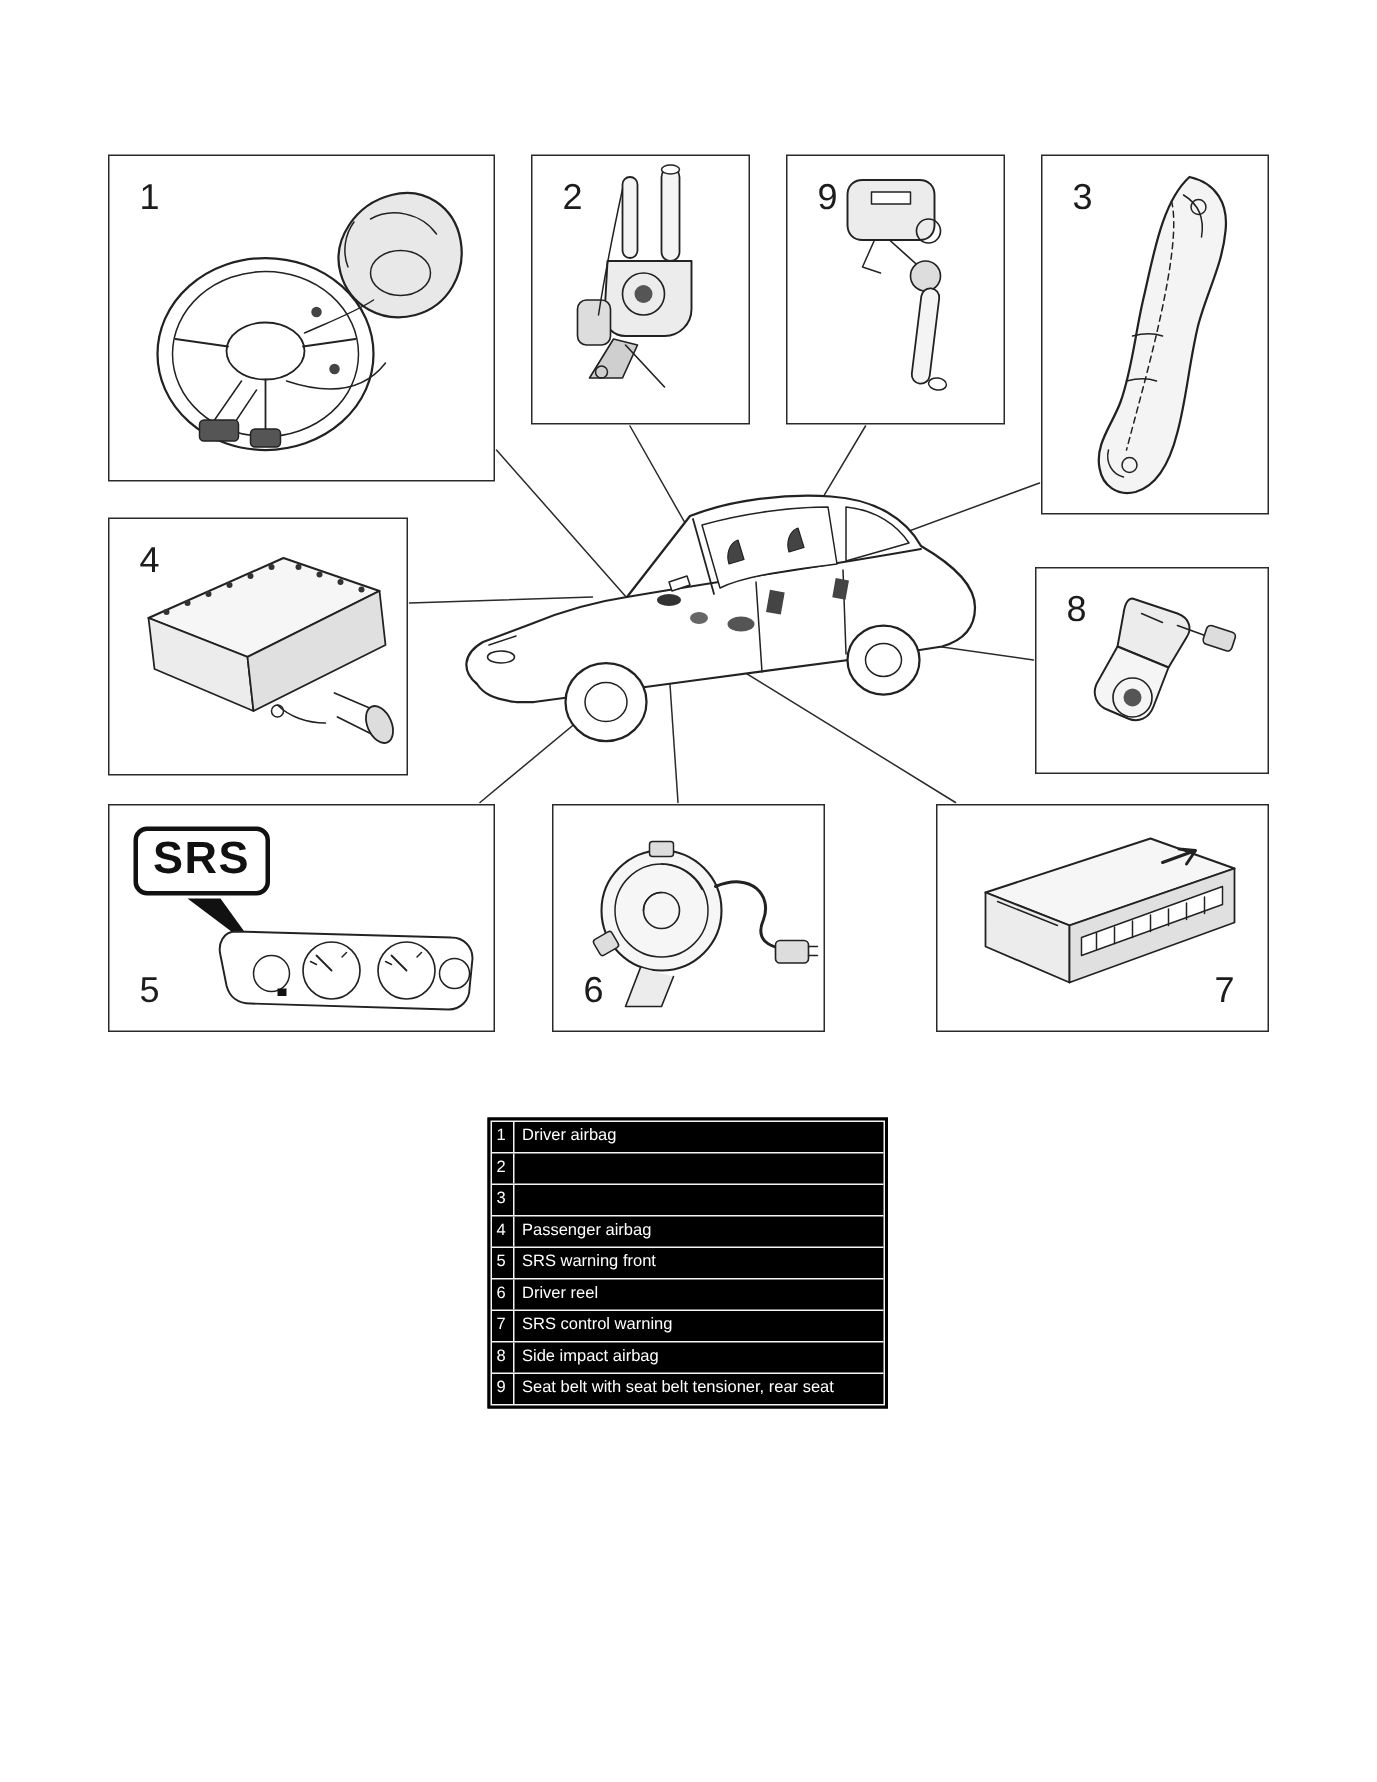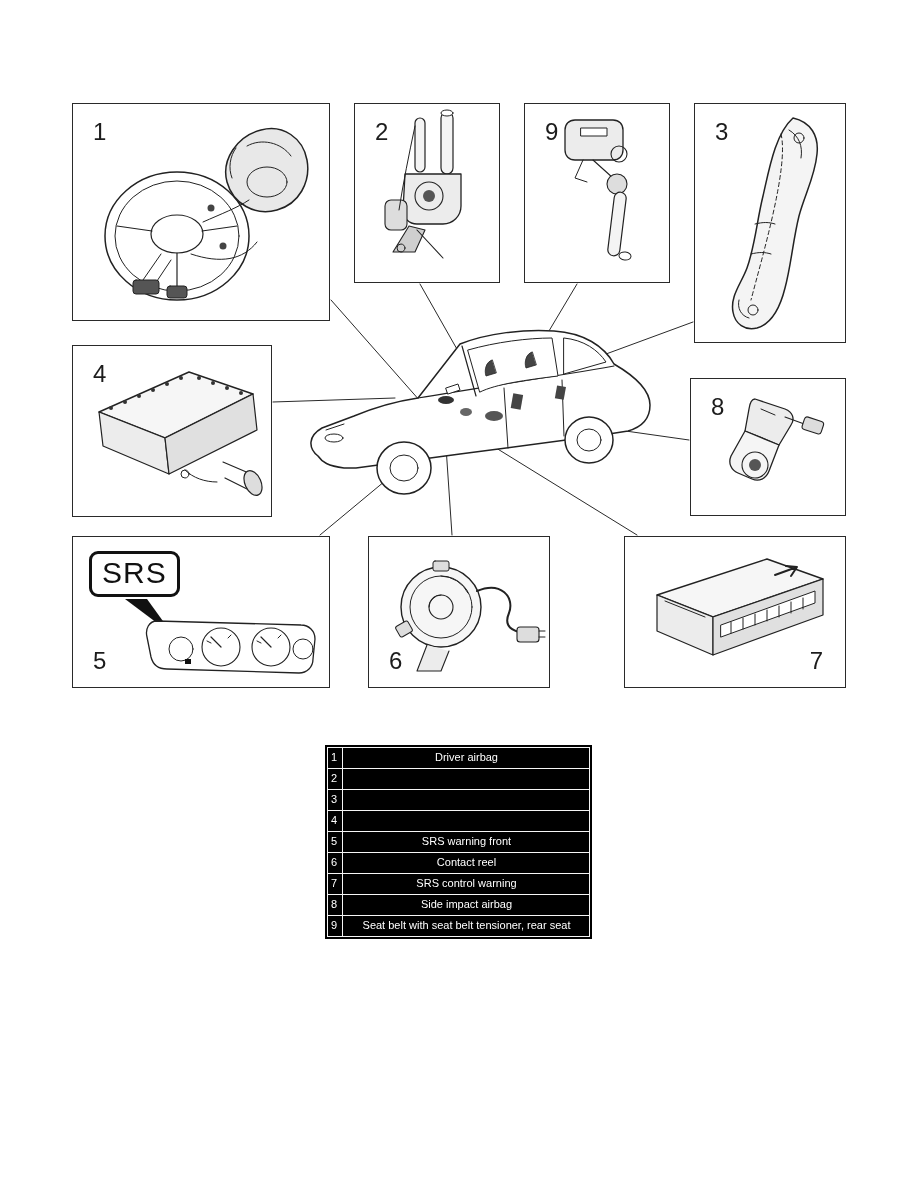--- a/index.html
+++ b/index.html
@@ -35,40 +35,40 @@
   .box8 { left:690px; top:378px; width:156px; height:138px; }
   .box5 { left:72px;  top:536px; width:258px; height:152px; }
   .box6 { left:368px; top:536px; width:182px; height:152px; }
   .box7 { left:624px; top:536px; width:222px; height:152px; }
 
   
   .srs-badge {
     position:absolute; left:16px; top:14px; z-index:4;
     border:3px solid #111; border-radius:9px; background:#fff;
     padding:2px 10px 4px 10px;
-    font-size:30px; font-weight:normal; letter-spacing:1px; color:#111;
+    font-size:30px; font-weight:bold; letter-spacing:1px; color:#111;
   }
 
   
   .legend {
     position:absolute; left:325px; top:745px; width:267px; z-index:2;
     background:#000; border:2px solid #000;
   }
   .legend-inner { border:1px solid #f5f5f5; }
   .legend-row {
     display:flex; align-items:stretch;
     border-bottom:1px solid #f5f5f5;
     color:#fff; font-size:11px; line-height:13px; white-space:nowrap;
   }
   .legend-row:last-child { border-bottom:none; }
   .legend-num {
     width:15px; flex:0 0 15px; border-right:1px solid #f5f5f5;
     padding:3px 2px 4px 3px;
   }
-  .legend-text { padding:3px 4px 4px 5px; flex:1; overflow:hidden;text-align:center; }
+  .legend-text { padding:3px 4px 4px 5px; flex:1; overflow:hidden; }
 
   .art path, .art line, .art circle, .art ellipse, .art rect, .art polyline, .art polygon {
     stroke-linecap:round; stroke-linejoin:round;
   }
 </style>
 </head>
 <body>
 
 <div class="page">
 
@@ -277,28 +277,29 @@
         <span class="legend-text">Driver airbag</span>
       </div>
       <div class="legend-row">
         <span class="legend-num">2</span>
       </div>
       <div class="legend-row">
         <span class="legend-num">3</span>
       </div>
       <div class="legend-row">
         <span class="legend-num">4</span>
+        <span class="legend-text">Passenger airbag</span>
       </div>
       <div class="legend-row">
         <span class="legend-num">5</span>
         <span class="legend-text">SRS warning front</span>
       </div>
       <div class="legend-row">
         <span class="legend-num">6</span>
-        <span class="legend-text">Contact reel</span>
+        <span class="legend-text">Driver reel</span>
       </div>
       <div class="legend-row">
         <span class="legend-num">7</span>
         <span class="legend-text">SRS control warning</span>
       </div>
       <div class="legend-row">
         <span class="legend-num">8</span>
         <span class="legend-text">Side impact airbag</span>
       </div>
       <div class="legend-row">

